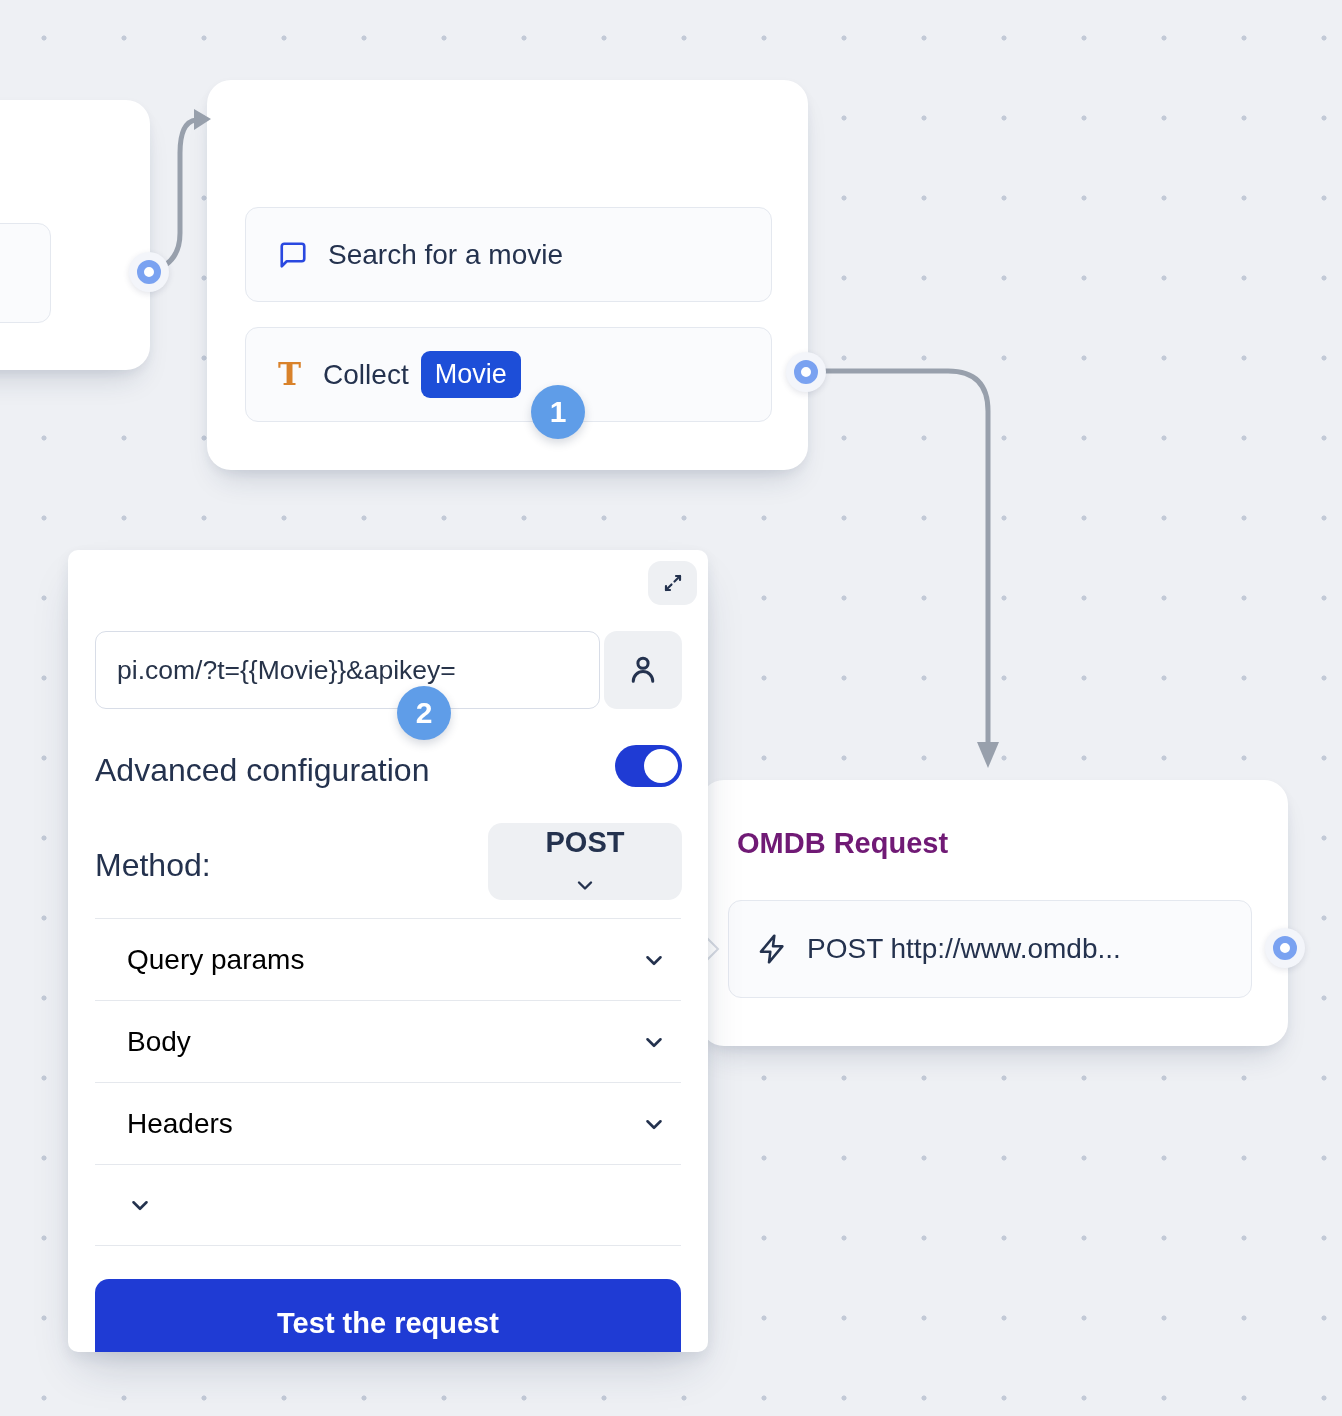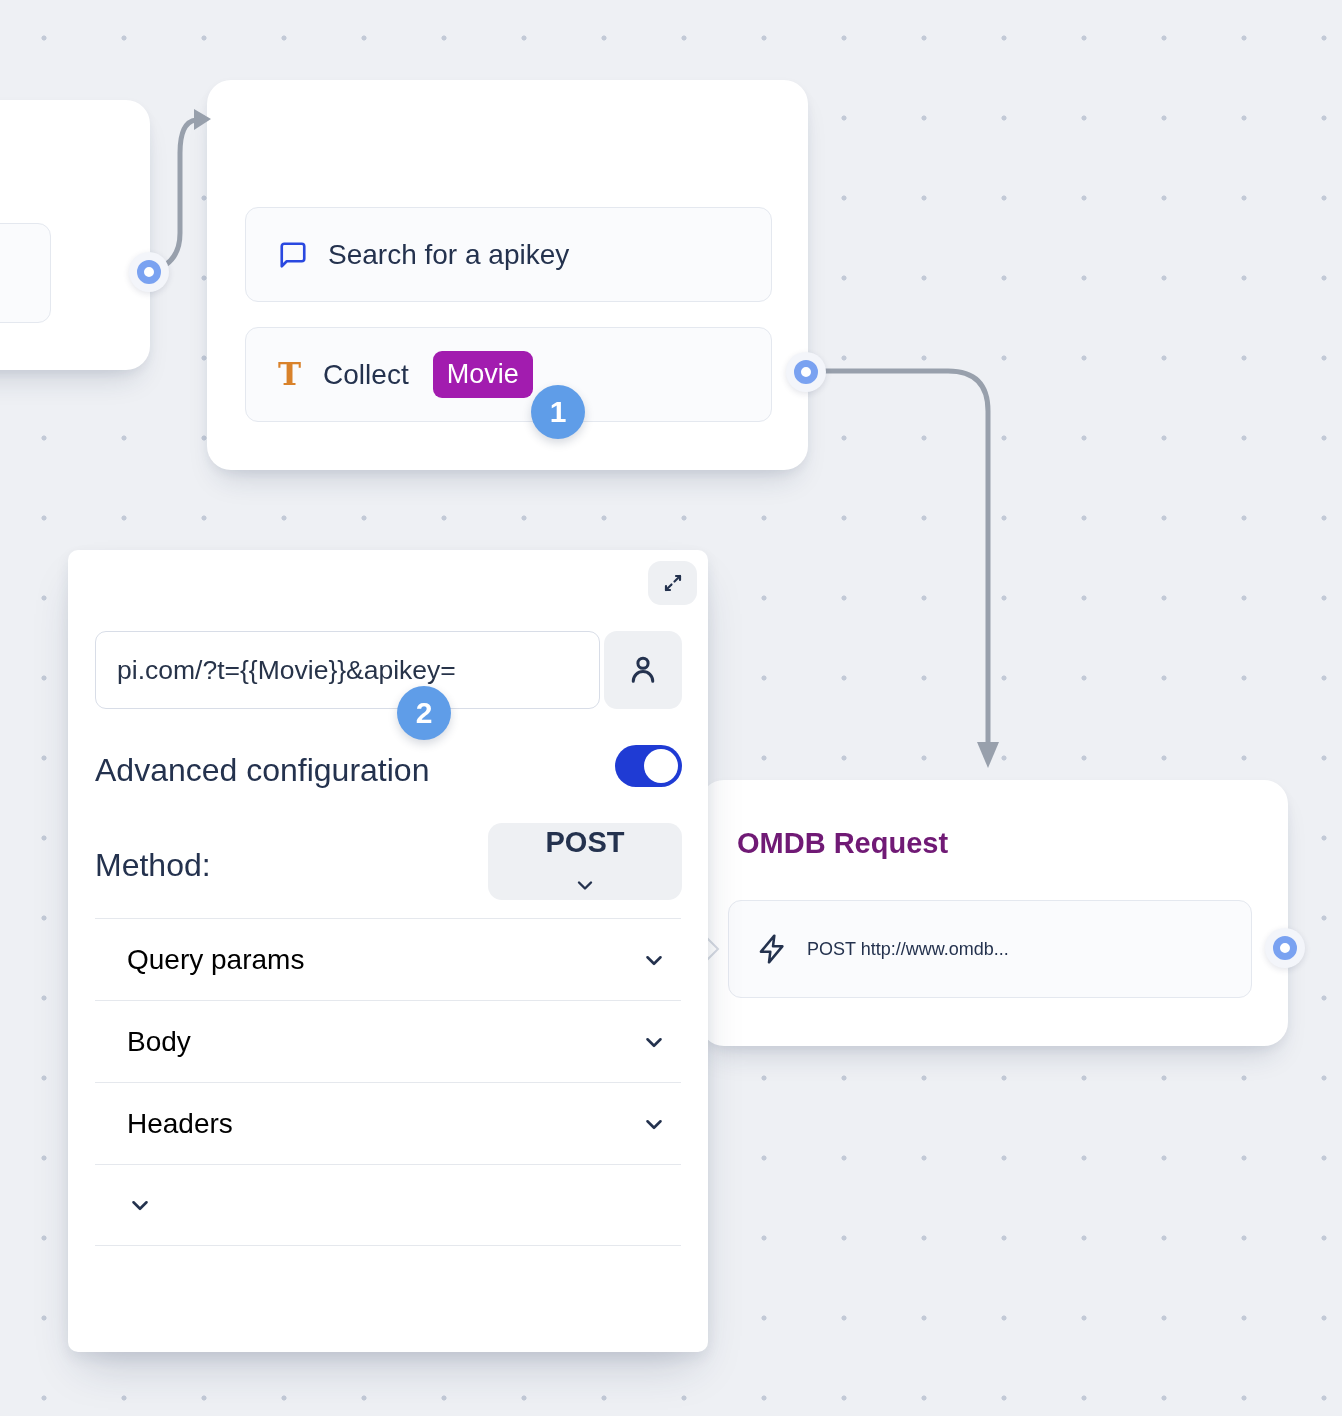--- a/index.html
+++ b/index.html
@@ -17,22 +17,22 @@
     box-shadow:0 18px 30px -12px rgba(30,45,80,.18),0 4px 10px rgba(30,45,80,.06);
   }
   .node-title{font-size:30px;font-weight:700;color:#701a75;}
   .inner-box{
     position:absolute;background:#fafbfd;border:1.5px solid #e4e8ef;border-radius:13px;
     display:flex;align-items:center;box-sizing:border-box;
   }
   .inner-box .row-text{font-size:28px;color:#24324e;}
   .t-icon{font-family:"DejaVu Serif","Liberation Serif",serif;font-size:31px;font-weight:700;color:#d9822b;line-height:1;}
   .var-badge{
-    background:#a21caf;color:#fff;font-size:27px;border-radius:9px;
-    padding:7px 14px;margin-left:24px;line-height:1.2;
+    background:#1d4ed8;color:#fff;font-size:27px;border-radius:9px;
+    padding:7px 14px;margin-left:12px;line-height:1.2;
   }
   .step-badge{
     position:absolute;width:54px;height:54px;border-radius:50%;
     background:#5f9de8;color:#fff;font-size:30px;font-weight:700;
     display:flex;align-items:center;justify-content:center;z-index:12;
     box-shadow:0 4px 10px rgba(30,45,80,.18);
   }
   .port{position:absolute;z-index:6;width:40px;height:40px;}
   .port .halo{position:absolute;inset:0;border-radius:50%;background:#f3f5fa;box-shadow:0 2px 6px rgba(30,45,80,.12);}
   .port .ring{position:absolute;left:8px;top:8px;width:24px;height:24px;border-radius:50%;background:#fff;border:7px solid #7aa2f1;box-sizing:border-box;}
@@ -87,39 +87,39 @@
 
 <div class="node" style="left:207px;top:80px;width:601px;height:390px;">
   <div class="node-title" style="position:absolute;left:50px;top:129px;">Movie search</div>
 
   <div class="inner-box" style="left:38px;top:127px;width:527px;height:95px;padding-left:32px;">
     <span style="display:flex;margin-right:20px;">
       <svg class="stroke-ic" width="30" height="30" viewBox="0 0 24 24" stroke-width="2.1" style="stroke:#2948e0;">
         <path d="M21 15a2 2 0 0 1-2 2H7l-4 4V5a2 2 0 0 1 2-2h14a2 2 0 0 1 2 2z"></path>
       </svg>
     </span>
-    <span class="row-text">Search for a apikey</span>
+    <span class="row-text">Search for a movie</span>
   </div>
 
   <div class="inner-box" style="left:38px;top:247px;width:527px;height:95px;padding-left:32px;">
     <span class="t-icon" style="margin-right:22px;">T</span>
     <span class="row-text">Collect</span>
     <span class="var-badge">Movie</span>
   </div>
 </div>
 
 <div class="node" style="left:700px;top:780px;width:588px;height:266px;">
   <div class="node-title" style="position:absolute;left:37px;top:47px;font-size:29px;">OMDB Request</div>
   <div class="inner-box" style="left:28px;top:120px;width:524px;height:98px;padding-left:28px;">
     <span style="display:flex;margin-right:18px;">
       <svg class="stroke-ic" width="32" height="32" viewBox="0 0 24 24" stroke-width="1.9">
         <path d="M13 2 3 14h7l-1 8 10-12h-7l1-8z"></path>
       </svg>
     </span>
-    <span class="row-text" style="font-size:18px;">POST http://www.omdb...</span>
+    <span class="row-text" style="font-size:28px;">POST http://www.omdb...</span>
   </div>
 </div>
 
 <svg class="nub" style="left:700px;top:930px;" width="24" height="38" viewBox="0 0 24 38">
   <polygon points="0,1 18,19 0,37" fill="#ffffff" stroke="#d5dae2" stroke-width="2"></polygon>
 </svg>
 
 <svg class="connector-svg" width="1342" height="1416" viewBox="0 0 1342 1416">
   <path d="M 151 271 Q 180 264 180 233 L 180 153 Q 180 122 196 120" fill="none" stroke="#98a0ac" stroke-width="5" stroke-linecap="round"></path>
   <polygon points="194,109 211,119 194,130" fill="#98a0ac"></polygon>
@@ -211,13 +211,14 @@
     </div>
     <div class="section-row">
       <span style="display:flex;">
         <svg class="stroke-ic" width="26" height="26" viewBox="0 0 24 24" stroke-width="2.4">
           <polyline points="6,9.5 12,15.5 18,9.5"></polyline>
           </svg>
       </span>
     </div>
   </div>
 
+  <div class="test-btn">Test the request</div>
 </div>
 
 </body></html>

